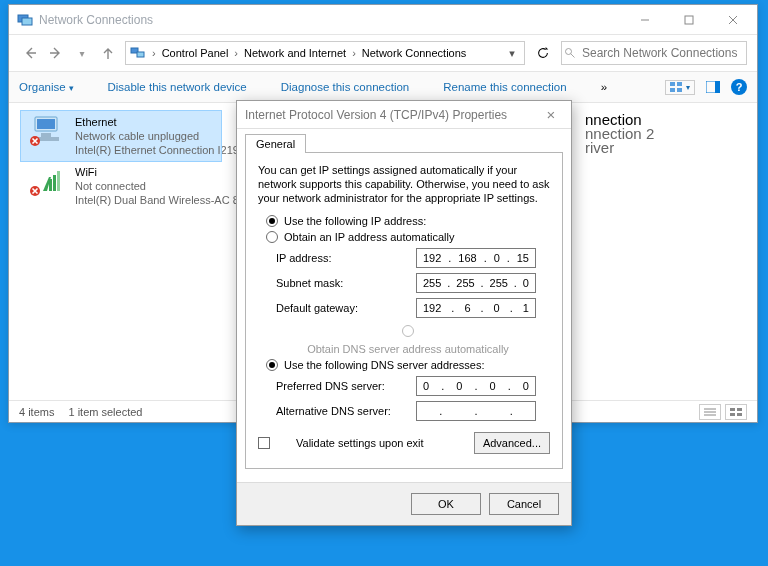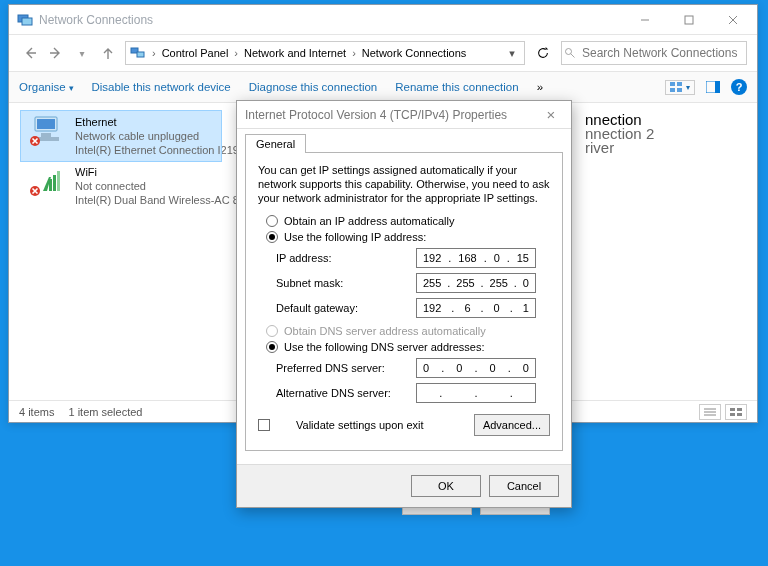--- a/index.html
+++ b/index.html
@@ -18,21 +18,21 @@
   .nav-arrows { display:flex; align-items:center; gap:4px; color:#999; }
   .nav-arrow { width:22px; height:22px; display:flex; align-items:center; justify-content:center; font-size:16px; }
   .addr-box { flex:1; display:flex; align-items:center; border:1px solid #ccc; height:24px; padding:0 4px; gap:6px; font-size:11px; color:#000; }
   .crumb-sep { color:#666; }
   .addr-chevron { margin-left:auto; width:16px; color:#555; text-align:center; }
   .refresh-btn { width:24px; height:24px; display:flex; align-items:center; justify-content:center; border:1px solid transparent; color:#000; }
   .search-box { width:186px; height:24px; border:1px solid #ccc; display:flex; align-items:center; padding:0 2px; color:#777; }
   .search-box svg { margin-right:6px; }
 
   
-  .cmdbar { height: 32px; border-top:1px solid #e5e5e5; border-bottom:1px solid #e5e5e5; background:#fafafa; display:flex; align-items:center; padding:0 10px; gap:18px; font-size:11.5px; color:#1a6fb2; }
+  .cmdbar { height: 32px; border-top:1px solid #e5e5e5; border-bottom:1px solid #e5e5e5; background:#fafafa; display:flex; align-items:center; padding:0 10px; gap:34px; font-size:11.5px; color:#1a6fb2; }
   .cmdbar .cmd-right { margin-left:auto; display:flex; align-items:center; gap:10px; }
   .view-select { display:flex; align-items:center; gap:2px; border:1px solid #ccc; padding:1px 4px; font-size:10px; }
   .help-btn { width:16px; height:16px; border-radius:50%; background:#0078d7; color:#fff; display:flex; align-items:center; justify-content:center; font-size:11px; font-weight:bold; }
   .small-icon-btn { width:16px; height:16px; display:flex; align-items:center; justify-content:center; }
 
   
   .listarea { position:relative; padding: 8px 0 0 12px; height: calc(100% - 30px - 36px - 32px - 22px); }
   .adapter-row { display:flex; align-items:flex-start; gap:10px; padding:4px 8px; width: 200px; }
   .adapter-row.selected { background:#cce8ff; outline:1px solid #99d1ff; }
   .adapter-icon { position:relative; width:36px; height:32px; flex:none; }
@@ -264,27 +264,27 @@
     <span class="dlg-close">×</span>
   </div>
   <div class="tabhost">
     <div class="tabstrip">
       <div class="tab">General</div>
     </div>
     <div class="tabpage">
       <div class="info-text">You can get IP settings assigned automatically if your network supports this capability. Otherwise, you need to ask your network administrator for the appropriate IP settings.</div>
 
       <div class="radio-row">
+        <span class="radio checked"></span>
+        <span>Use the following IP address:</span>
+      </div>
+      <div class="radio-row">
         <span class="radio"></span>
         <span>Obtain an IP address automatically</span>
       </div>
-      <div class="radio-row">
-        <span class="radio checked"></span>
-        <span>Use the following IP address:</span>
-      </div>
 
       <div class="fieldset">
         <div class="ip-row">
           <span class="ip-label">IP address:</span>
           <div class="ip-box">
             <span>192</span>
               <span class="dot">.</span>
             <span>168</span>
               <span class="dot">.</span>
             <span>0</span>
@@ -311,21 +311,21 @@
               <span class="dot">.</span>
             <span>6</span>
               <span class="dot">.</span>
             <span>0</span>
               <span class="dot">.</span>
             <span>1</span>
           </div>
         </div>
       </div>
 
-      <div class="radio-row" style="color:#9a9a9a;">
+      <div class="radio-row" style="color:#9a9a9a;flex-direction:column;">
         <span class="radio disabled"></span>
         <span>Obtain DNS server address automatically</span>
       </div>
       <div class="radio-row">
         <span class="radio checked"></span>
         <span>Use the following DNS server addresses:</span>
       </div>
 
       <div class="fieldset">
         <div class="ip-row">

